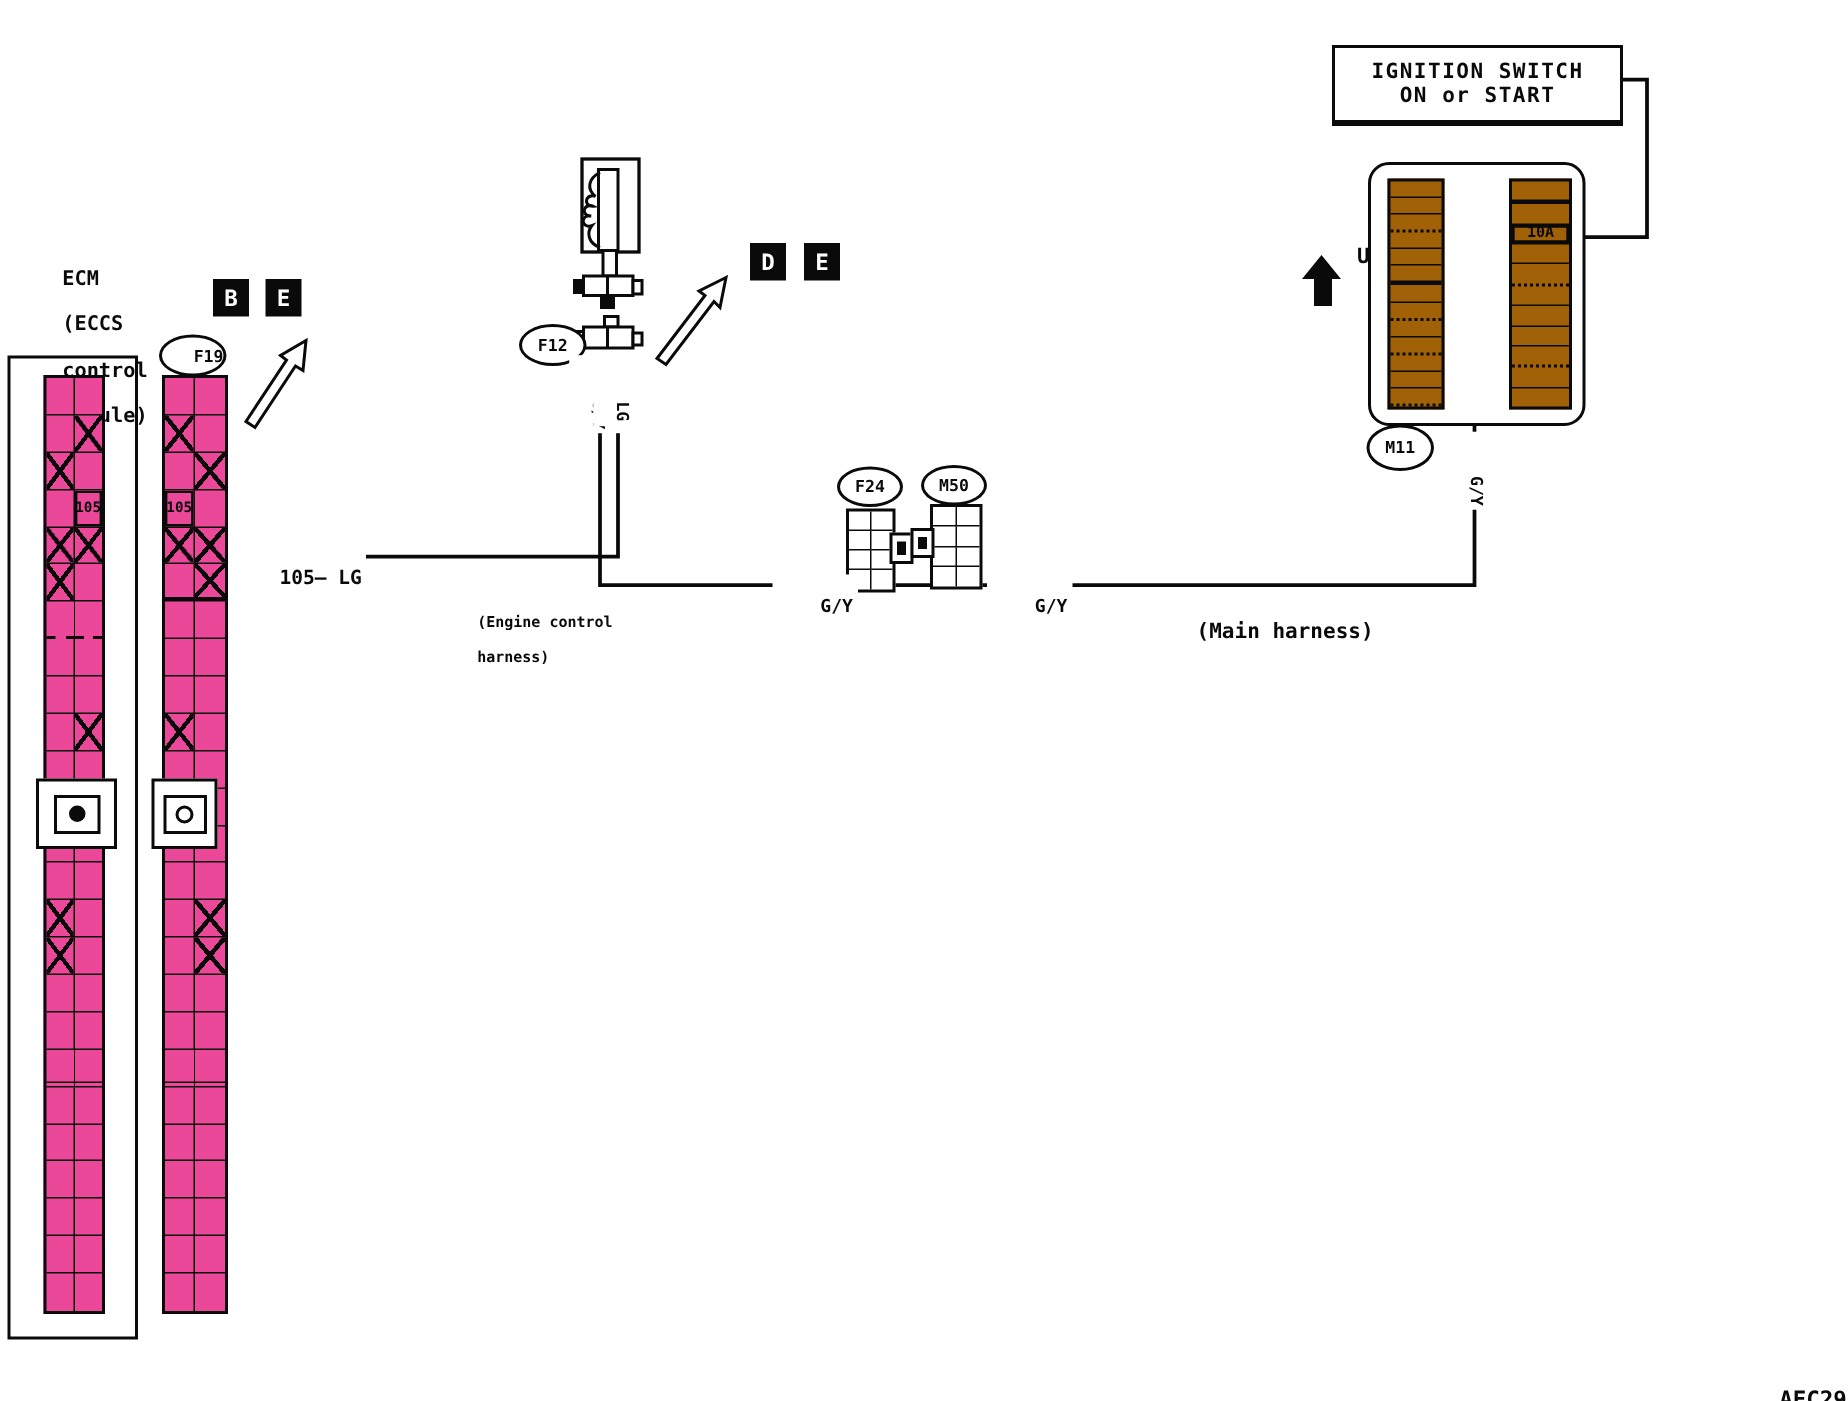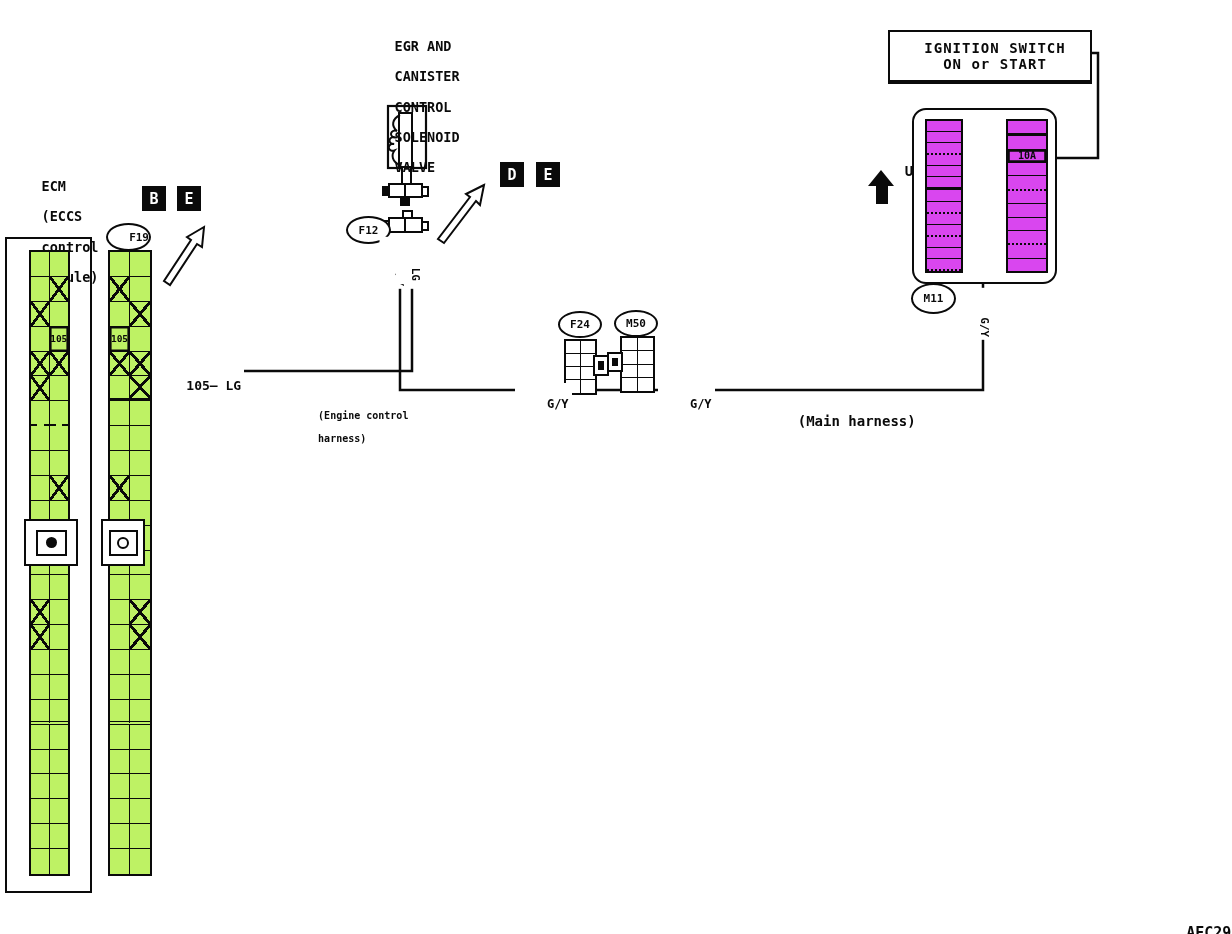--- a/index.html
+++ b/index.html
@@ -13,21 +13,21 @@
   .oval{border:2px solid #0a0a0a;border-radius:50%;display:flex;align-items:center;
         justify-content:center;font-weight:bold;font-size:11px;background:#fff;z-index:3;}
   
   .refbox{width:24px;height:25px;background:#0a0a0a;color:#fff;display:flex;align-items:center;
           justify-content:center;font-weight:bold;font-size:15px;z-index:3;}
   
   .ignbox{border:2px solid #0a0a0a;box-shadow:0 2px 0 #0a0a0a;background:#fff;display:flex;
           flex-direction:column;align-items:center;justify-content:center;font-weight:bold;
           font-size:14px;letter-spacing:1px;z-index:2;}
   
-  .strip{background:#bef264;border:2px solid #0a0a0a;display:grid;grid-template-columns:1fr 1fr;z-index:2;}
+  .strip{background:#ec4899;border:2px solid #0a0a0a;display:grid;grid-template-columns:1fr 1fr;z-index:2;}
   .strip .cell{border-right:1.6px solid #0a0a0a;border-bottom:1.6px solid #0a0a0a;position:relative;
                display:flex;align-items:center;justify-content:center;}
   .strip .cell.lastcol{border-right:none;}
   .strip .cell.lastrow{border-bottom:none;}
   .strip .cell.x{background:
       linear-gradient(to top right, transparent 45%, #0a0a0a 45%, #0a0a0a 55%, transparent 55%),
       linear-gradient(to bottom right, transparent 45%, #0a0a0a 45%, #0a0a0a 55%, transparent 55%);}
   .strip .cell.num{box-shadow:inset 0 0 0 1.6px #0a0a0a;font-weight:bold;font-size:9.5px;}
   .strip .cell.dash{border-bottom:2px dashed #0a0a0a;}
   .strip .cell.thickb{border-bottom:3.5px solid #0a0a0a;}
@@ -35,21 +35,21 @@
   
   .ecmbox{border:2px solid #0a0a0a;background:#fff;z-index:1;}
   
   .lock{background:#fff;border:2.5px solid #0a0a0a;display:flex;align-items:center;justify-content:center;z-index:4;}
   .lock .inner{border:2px solid #0a0a0a;display:flex;align-items:center;justify-content:center;}
   .lock .dot{border-radius:50%;}
   .lock .dot.filled{background:#0a0a0a;}
   .lock .dot.hollow{border:2px solid #0a0a0a;background:#fff;}
   
   .fuseblock{border:2.5px solid #0a0a0a;border-radius:14px;background:#fff;z-index:2;}
-  .fstrip{position:absolute;border:2px solid #0a0a0a;background:#d946ef;display:flex;flex-direction:column;}
+  .fstrip{position:absolute;border:2px solid #0a0a0a;background:#a16207;display:flex;flex-direction:column;}
   .fstrip .frow{flex:1;border-bottom:1.8px solid #0a0a0a;position:relative;}
   .fstrip .frow:last-child{border-bottom:none;}
   .fstrip .frow.dotted{border-bottom:2px dotted #0a0a0a;}
   .fstrip .frow.heavy{border-bottom:3.5px solid #0a0a0a;}
   .fstrip .frow.fuse{box-shadow:inset 0 0 0 1.8px #0a0a0a;display:flex;align-items:center;
                      justify-content:center;font-weight:bold;font-size:10px;}
   
   .minigrid{border:2px solid #0a0a0a;background:#fff;display:grid;grid-template-columns:1fr 1fr;z-index:2;}
   .minigrid .cell{border-right:1.6px solid #0a0a0a;border-bottom:1.6px solid #0a0a0a;}
   .minigrid .cell.lastcol{border-right:none;}
@@ -227,27 +227,20 @@
       </div>
   </div>
 
   <div class="abs refbox" style="left:142px;top:186px;">
     <span>B</span>
   </div>
   <div class="abs refbox" style="left:177px;top:186px;">
     <span>E</span>
   </div>
 
-  <div class="abs txt z2" style="left:362px;top:24px;font-size:13.5px;">
-    <span>EGR AND</span><br>
-    <span>CANISTER</span><br>
-    <span>CONTROL</span><br>
-    <span>SOLENOID</span><br>
-    <span>VALVE</span>
-  </div>
   <div class="abs oval" style="left:346px;top:216px;width:41px;height:24px;">
     <span>F12</span>
   </div>
   <div class="abs refbox" style="left:500px;top:162px;">
     <span>D</span>
   </div>
   <div class="abs refbox" style="left:536px;top:162px;">
     <span>E</span>
   </div>
 
@@ -304,21 +297,21 @@
       <div class="cell lastrow"></div>
       <div class="cell lastcol lastrow"></div>
     </div>
   <div class="abs tab" style="left:593px;top:355px;width:12px;height:17px;">
     <div class="pin" style="width:6px;height:9px;"></div>
   </div>
   <div class="abs tab" style="left:607px;top:352px;width:12px;height:16px;">
     <div class="pin" style="width:6px;height:8px;"></div>
   </div>
 
-  <div class="abs ignbox" style="left:888px;top:30px;width:190px;height:48px;padding-left:10px;">
+  <div class="abs ignbox" style="left:888px;top:30px;width:190px;height:48px;">
     <span>IGNITION SWITCH</span>
     <span>ON or START</span>
   </div>
   <div class="abs txt z2" style="left:871px;top:148px;font-size:14px;">
     <span>UP</span>
   </div>
   <div class="abs fuseblock" style="left:912px;top:108px;width:141px;height:172px;">
     <div class="fstrip" id="fstrip-left" style="left:11px;top:9px;width:34px;height:150px;">
         <div class="frow"></div>
         <div class="frow"></div>

